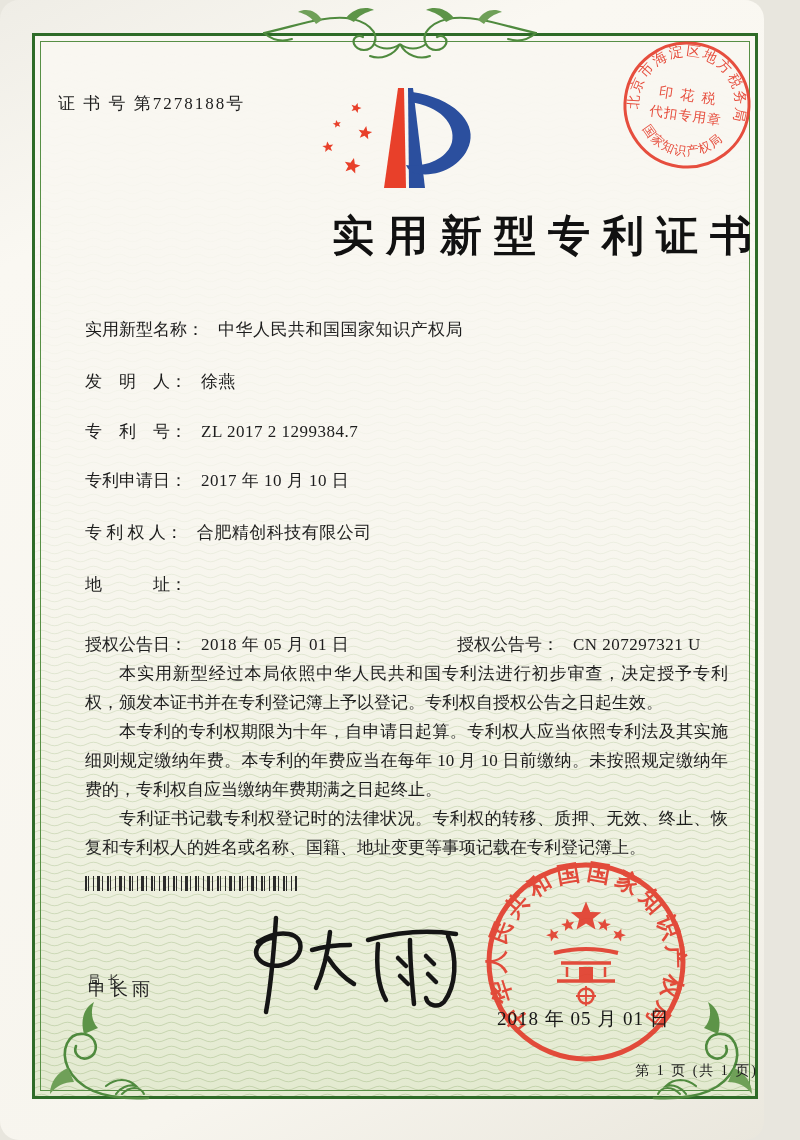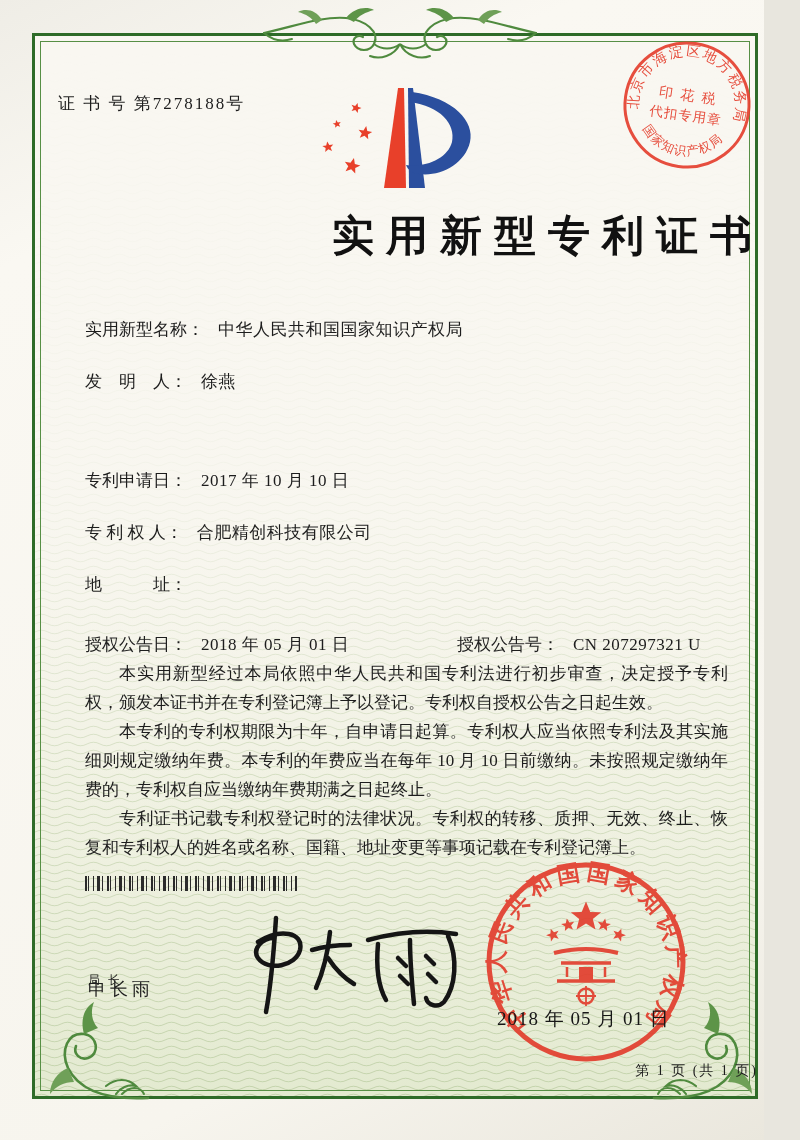--- a/index.html
+++ b/index.html
@@ -1,19 +1,19 @@
 <!DOCTYPE html>
 <html><head>
 <meta charset="utf-8">
 <style>
   html,body{margin:0;padding:0;background:#e8e6de;}
   .page{
     position:relative;width:764px;height:1140px;overflow:hidden;
     background:linear-gradient(155deg,#efede6 0%,#faf8f2 18%,#f7f5ee 80%,#eae7dd 100%);
-    font-family:"Liberation Serif","DejaVu Serif",serif;color:#1d1d1d;
+    font-family:"Liberation Serif","DejaVu Serif",serif;color:#1d1d1d;border-radius:19px;
   }
   svg{display:block}
   .bg-svg{position:absolute;left:35px;top:36px;z-index:0}
   .frame-outer{position:absolute;left:32px;top:33px;width:726px;height:1066px;border:3px solid #2e6b28;z-index:1;box-sizing:border-box}
   .frame-inner{position:absolute;left:40px;top:41px;width:710px;height:1050px;border:1px solid #578f45;z-index:1;box-sizing:border-box}
   .orn{position:absolute;z-index:2}
   .cert-no{position:absolute;left:58px;top:92px;font-size:17px;letter-spacing:2px;z-index:3}
   .logo{position:absolute;left:308px;top:84px;z-index:3}
   .stamp{position:absolute;left:612px;top:30px;z-index:4;transform:rotate(8deg);opacity:.92}
   .title{position:absolute;left:0;top:208px;width:100%;text-align:right;font-size:42px;font-weight:bold;letter-spacing:12px;text-indent:12px;z-index:3;color:#111}
@@ -127,20 +127,24 @@
   <div class="title">实用新型专利证书</div>
 
   <div class="field r1">
     <span class="flabel">实用新型名称：</span>
     <span class="fvalue">中华人民共和国国家知识产权局</span>
   </div>
   <div class="field r2">
     <span class="flabel">发　明　人：</span>
     <span class="fvalue">徐燕</span>
   </div>
+  <div class="field r3">
+    <span class="flabel">专　利　号：</span>
+    <span class="fvalue">ZL 2017 2 1299384.7</span>
+  </div>
   <div class="field r4">
     <span class="flabel">专利申请日：</span>
     <span class="fvalue">2017 年 10 月 10 日</span>
   </div>
   <div class="field r5">
     <span class="flabel">专 利 权 人：</span>
     <span class="fvalue">合肥精创科技有限公司</span>
   </div>
   <div class="field r6">
     <span class="flabel">地　　　址：</span>

